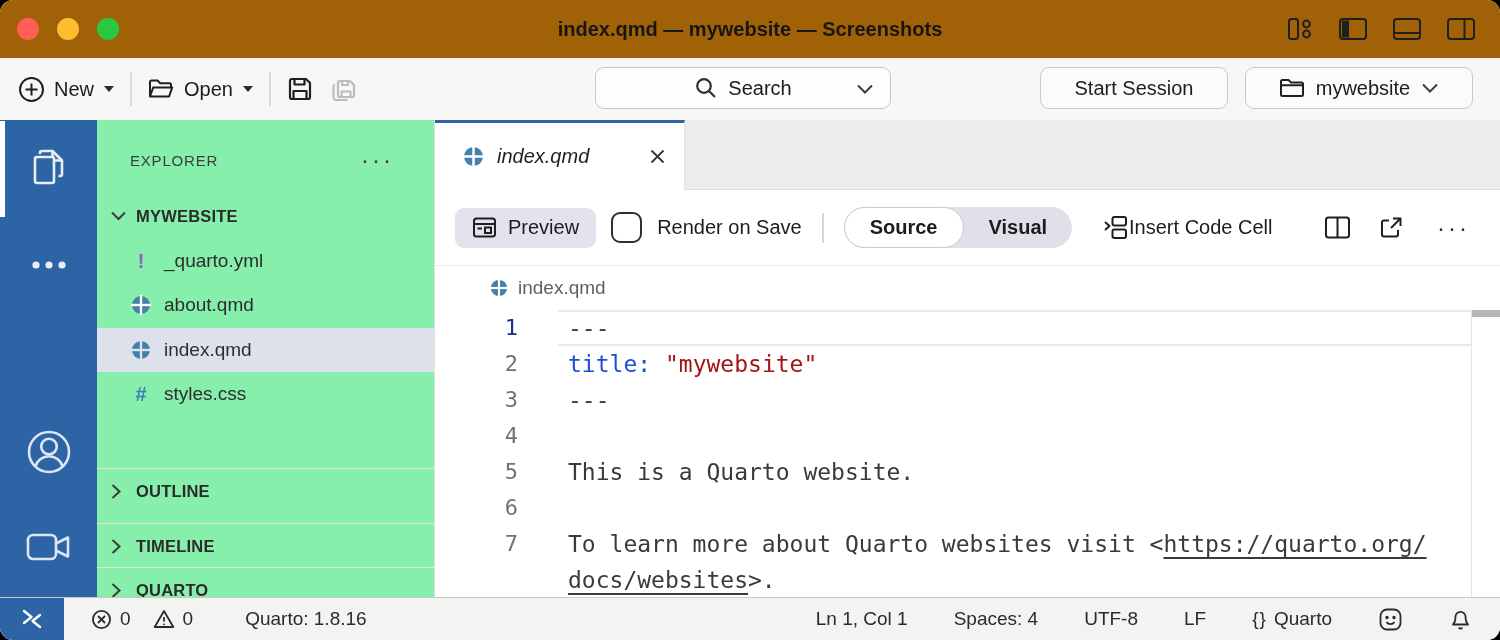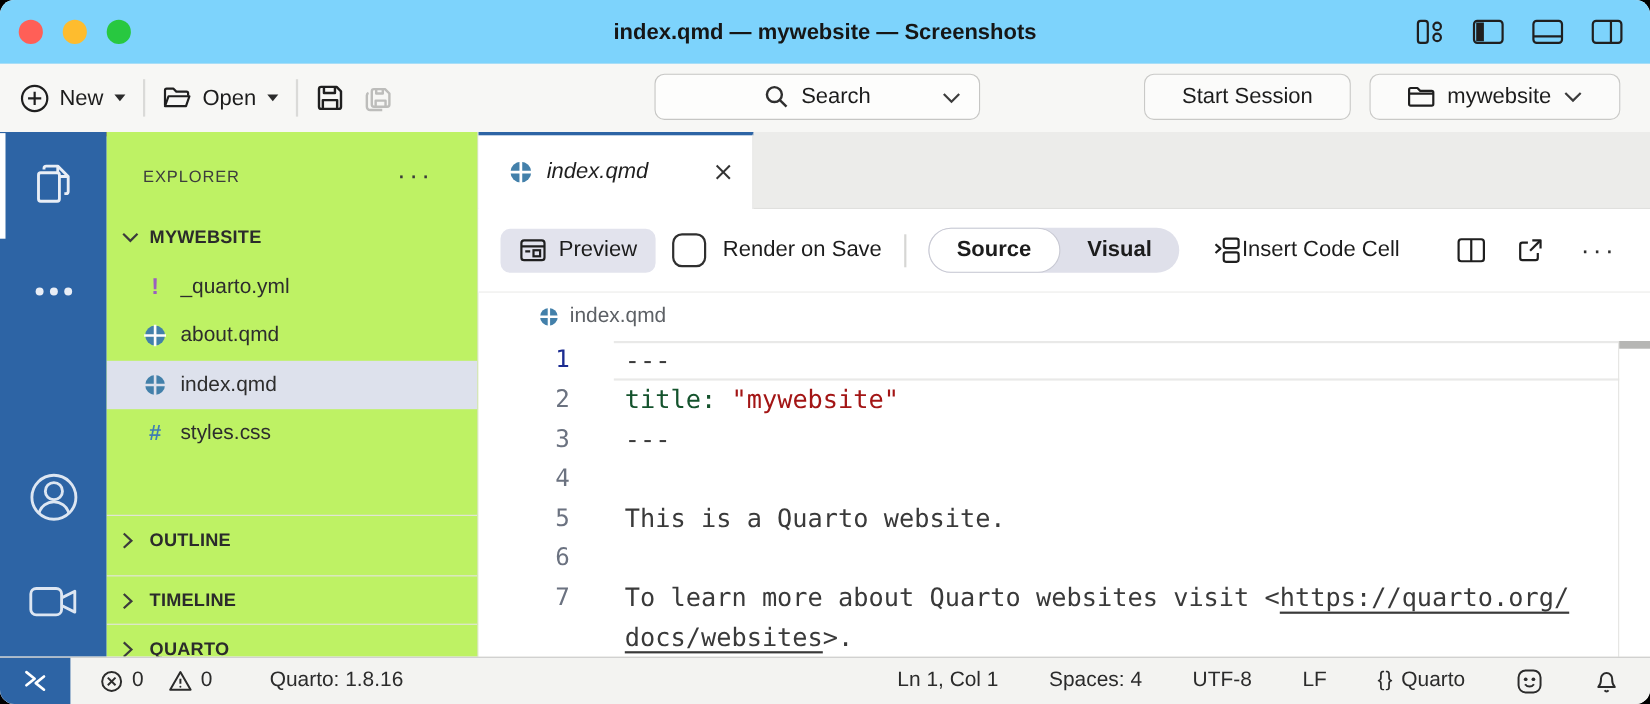--- a/index.html
+++ b/index.html
@@ -1,19 +1,19 @@
 <!DOCTYPE html>
 <html><head>
 <meta charset="utf-8">
 <style>
   html,body{margin:0;padding:0;background:#000;width:1500px;height:640px;font-family:"Liberation Sans",sans-serif;-webkit-font-smoothing:antialiased;}
   .window{position:absolute;inset:0;border-radius:13px;overflow:hidden;background:#fff;}
   svg{display:block;}
   
-  .titlebar{position:absolute;top:0;left:0;right:0;height:58px;background:#7dd3fc;border-bottom:1px solid #ededeb;}
+  .titlebar{position:absolute;top:0;left:0;right:0;height:58px;background:#a16207;border-bottom:1px solid #ededeb;}
   .traffic{position:absolute;left:17px;top:18px;display:flex;gap:18px;}
   .tl{width:22px;height:22px;border-radius:50%;}
   .tl.red{background:#ff5f57;}.tl.yellow{background:#febc2e;}.tl.green{background:#28c840;}
   .win-title{position:absolute;left:0;right:0;top:0;height:58px;display:flex;align-items:center;justify-content:center;font-size:20px;font-weight:600;color:#161616;}
   .layout-icons{position:absolute;right:24px;top:0;height:58px;display:flex;align-items:center;gap:24px;}
   .layout-icons .icobtn{background:none;border:none;padding:0;cursor:pointer;}
   
   .toolbar{position:absolute;top:58px;left:0;right:0;height:62px;background:#f7f7f5;border-bottom:4px solid #f97316;}
   .tb-left{display:flex;align-items:center;height:62px;padding-left:18px;gap:15px;}
   .tb-group{display:flex;align-items:center;gap:9px;background:none;border:none;padding:0;font-size:20px;color:#1c1c1c;cursor:pointer;font-family:inherit;}
@@ -21,21 +21,21 @@
   .search-box{position:absolute;left:595px;top:9px;width:296px;height:42px;box-sizing:border-box;border:1.5px solid #c6c6c4;border-radius:9px;background:#fdfdfc;display:flex;align-items:center;justify-content:center;gap:10px;font-size:20px;color:#1c1c1c;cursor:pointer;}
   .search-chevron{position:absolute;right:16px;top:15px;}
   .btn{position:absolute;top:9px;height:42px;box-sizing:border-box;border:1.5px solid #c9c9c7;border-radius:9px;background:#fbfbfa;display:flex;align-items:center;justify-content:center;gap:11px;font-size:20px;color:#1c1c1c;font-family:inherit;cursor:pointer;}
   .btn.start{left:1040px;width:188px;}
   .btn.workspace{left:1245px;width:228px;}
   
   .activitybar{position:absolute;left:0;top:120px;bottom:43px;width:97px;background:#2d64a5;}
   .act-indicator{position:absolute;left:0;top:1px;width:5px;height:96px;background:#fff;}
   .act-icon{position:absolute;left:0;width:97px;display:flex;justify-content:center;background:none;border:none;padding:0;cursor:pointer;}
   
-  .explorer{position:absolute;left:97px;top:120px;bottom:43px;width:337px;background:#bef264;border-right:1px solid #e2e2e0;overflow:hidden;}
+  .explorer{position:absolute;left:97px;top:120px;bottom:43px;width:337px;background:#86efac;border-right:1px solid #e2e2e0;overflow:hidden;}
   .exp-header{position:absolute;top:18px;left:0;right:0;height:44px;display:flex;align-items:center;}
   .exp-title{margin-left:33px;font-size:15px;letter-spacing:.8px;color:#3d3d3d;}
   .exp-more{position:absolute;right:34px;top:0;height:44px;display:flex;align-items:center;font-size:24px;letter-spacing:3px;color:#3a3a3a;background:none;border:none;cursor:pointer;}
   .tree-row{position:absolute;left:0;right:0;height:44px;display:flex;align-items:center;cursor:pointer;}
   .tree-row .chev{margin-left:13px;width:17px;}
   .root-label,.section-label{margin-left:9px;font-size:16.5px;font-weight:700;color:#2b2b2b;letter-spacing:.2px;}
   .file-row{position:absolute;left:0;right:0;height:44px;display:flex;align-items:center;cursor:pointer;}
   .file-row.selected{background:#dde1ec;}
   .ficon{width:22px;margin-left:33px;display:flex;justify-content:center;font-weight:800;}
   .ficon.yaml{color:#9b5fc0;font-size:21px;}
@@ -60,21 +60,21 @@
   .right-icons{margin-left:auto;display:flex;align-items:center;gap:27px;}
   .right-icons .icobtn{background:none;border:none;padding:0;cursor:pointer;}
   .ed-more{font-size:24px;letter-spacing:3px;color:#2f2f2f;background:none;border:none;cursor:pointer;}
   .breadcrumb{height:44px;display:flex;align-items:center;padding-left:55px;gap:10px;font-size:19px;color:#5d6166;cursor:pointer;}
   .code-wrap{position:relative;height:301px;overflow:hidden;font-family:"DejaVu Sans Mono",monospace;font-size:23px;}
   .code-line{display:flex;height:36px;line-height:36px;}
   .ln{flex:none;width:83px;text-align:right;color:#6b7280;font-size:22px;}
   .code-line.current .ln{color:#1c2c91;}
   .ctext{flex:1;box-sizing:border-box;height:36px;margin-left:40px;padding-left:10px;margin-right:28px;white-space:pre;color:#3a3a3a;}
   .code-line.current .ctext{border-top:2px solid #e9e9e8;border-bottom:2px solid #e9e9e8;line-height:32px;}
-  .c-key{color:#14532d;}
+  .c-key{color:#1d4ed8;}
   .c-string{color:#a31515;}
   .c-link{text-decoration:underline;text-underline-offset:5px;text-decoration-thickness:2px;}
   .sb-line{position:absolute;right:28px;top:0;bottom:0;width:1px;background:#e4e4e2;}
   .sb-thumb{position:absolute;right:0;top:-2px;width:28px;height:9px;background:#b6b6b4;cursor:pointer;}
   
   .statusbar{position:absolute;left:0;right:0;bottom:0;height:43px;box-sizing:border-box;background:#f3f3f1;border-top:1px solid #c9c9c7;display:flex;align-items:center;font-size:19px;color:#2b2b2b;}
   .remote{width:64px;height:100%;background:#2d64a5;display:flex;align-items:center;justify-content:center;border:none;padding:0;cursor:pointer;}
   .sb-item{display:flex;align-items:center;gap:7px;background:none;border:none;font-size:19px;color:#2b2b2b;font-family:inherit;cursor:pointer;white-space:nowrap;}
   .problems{margin-left:21px;gap:8px;}
   .quarto-ver{margin-left:40px;}

